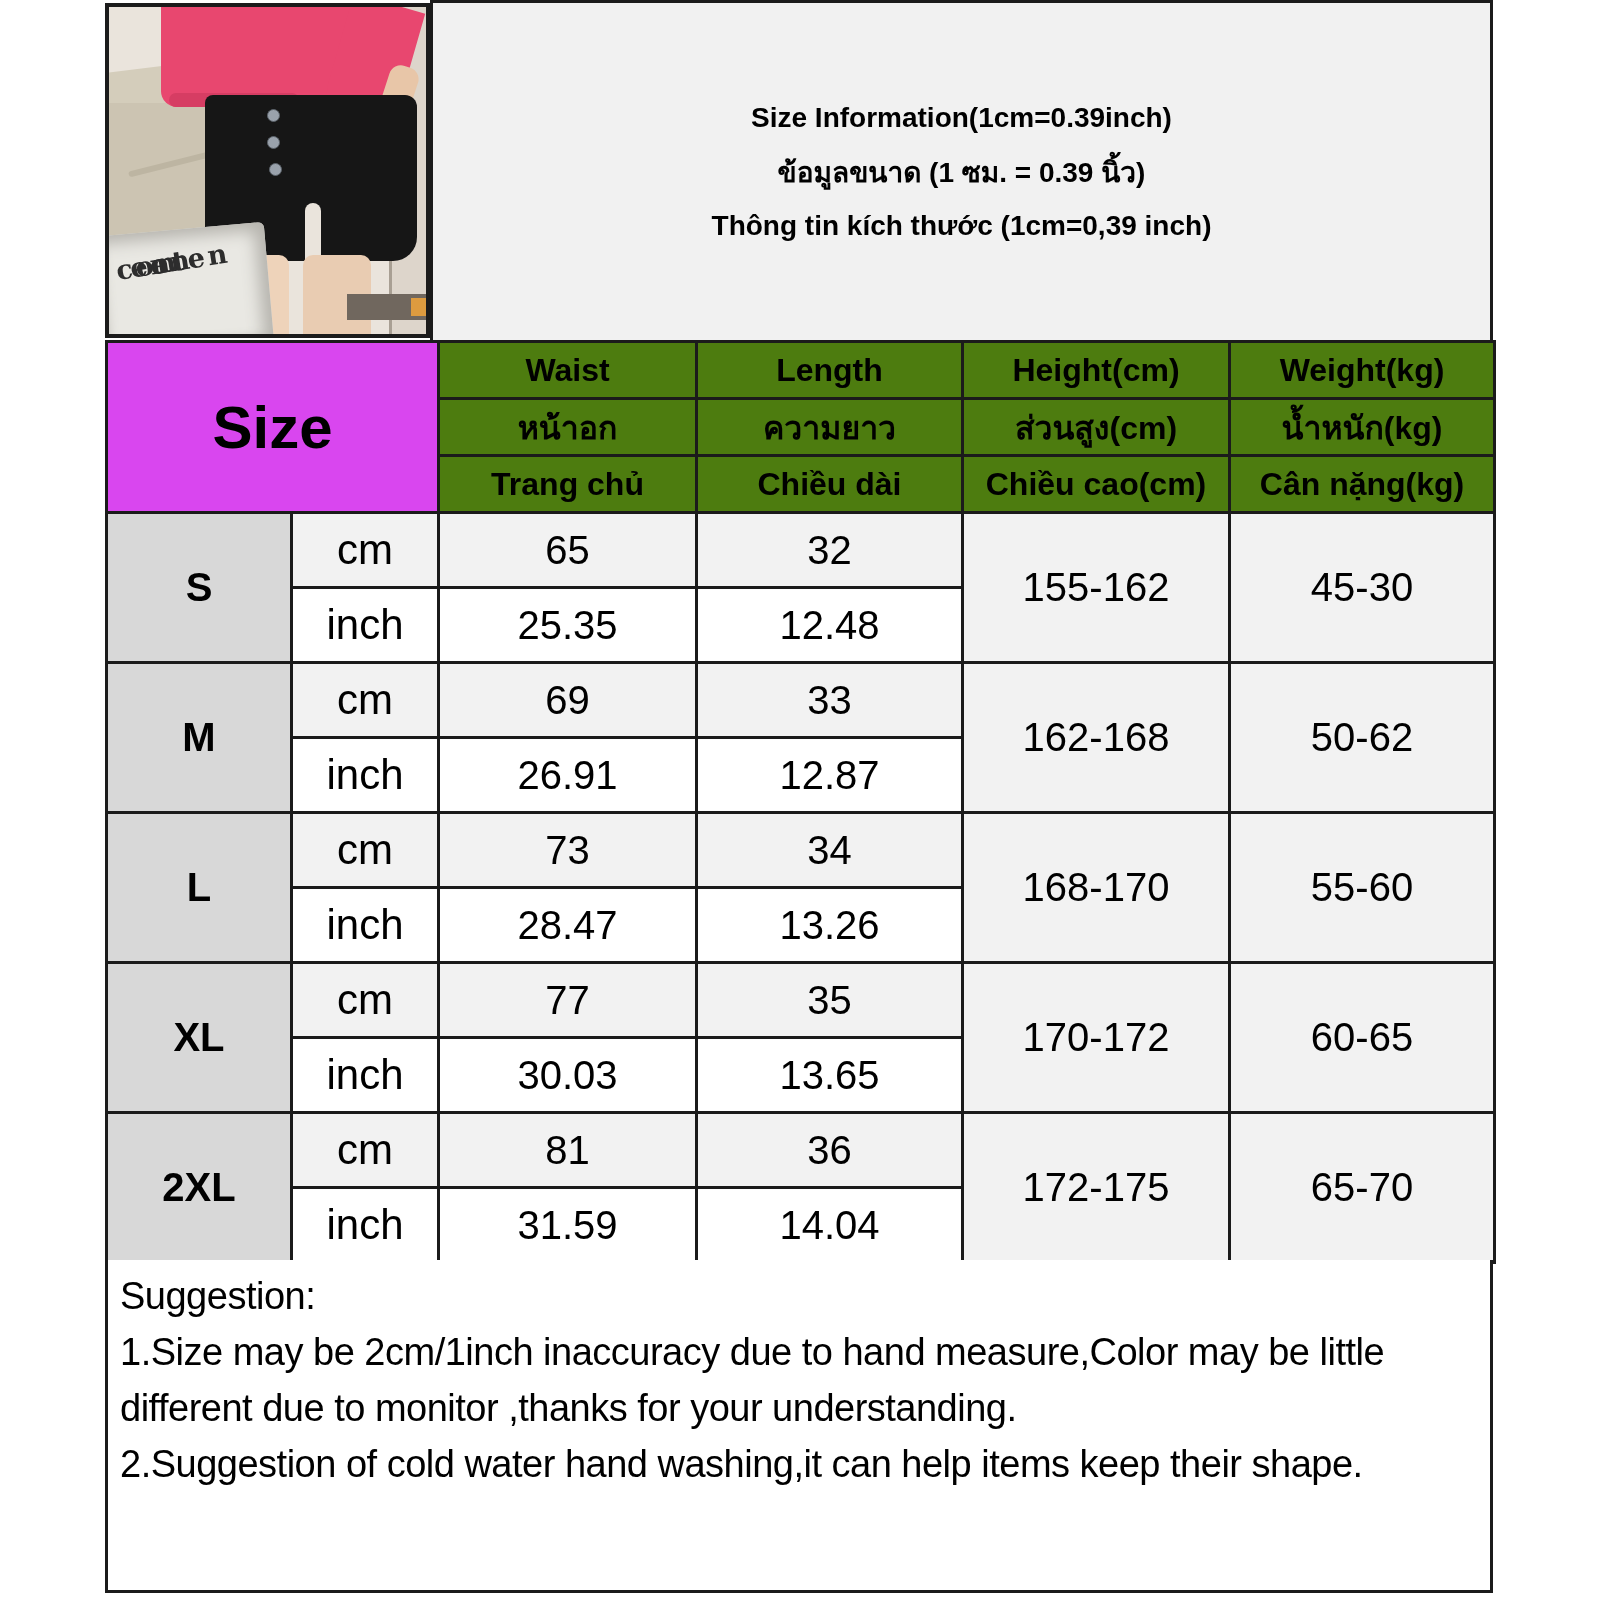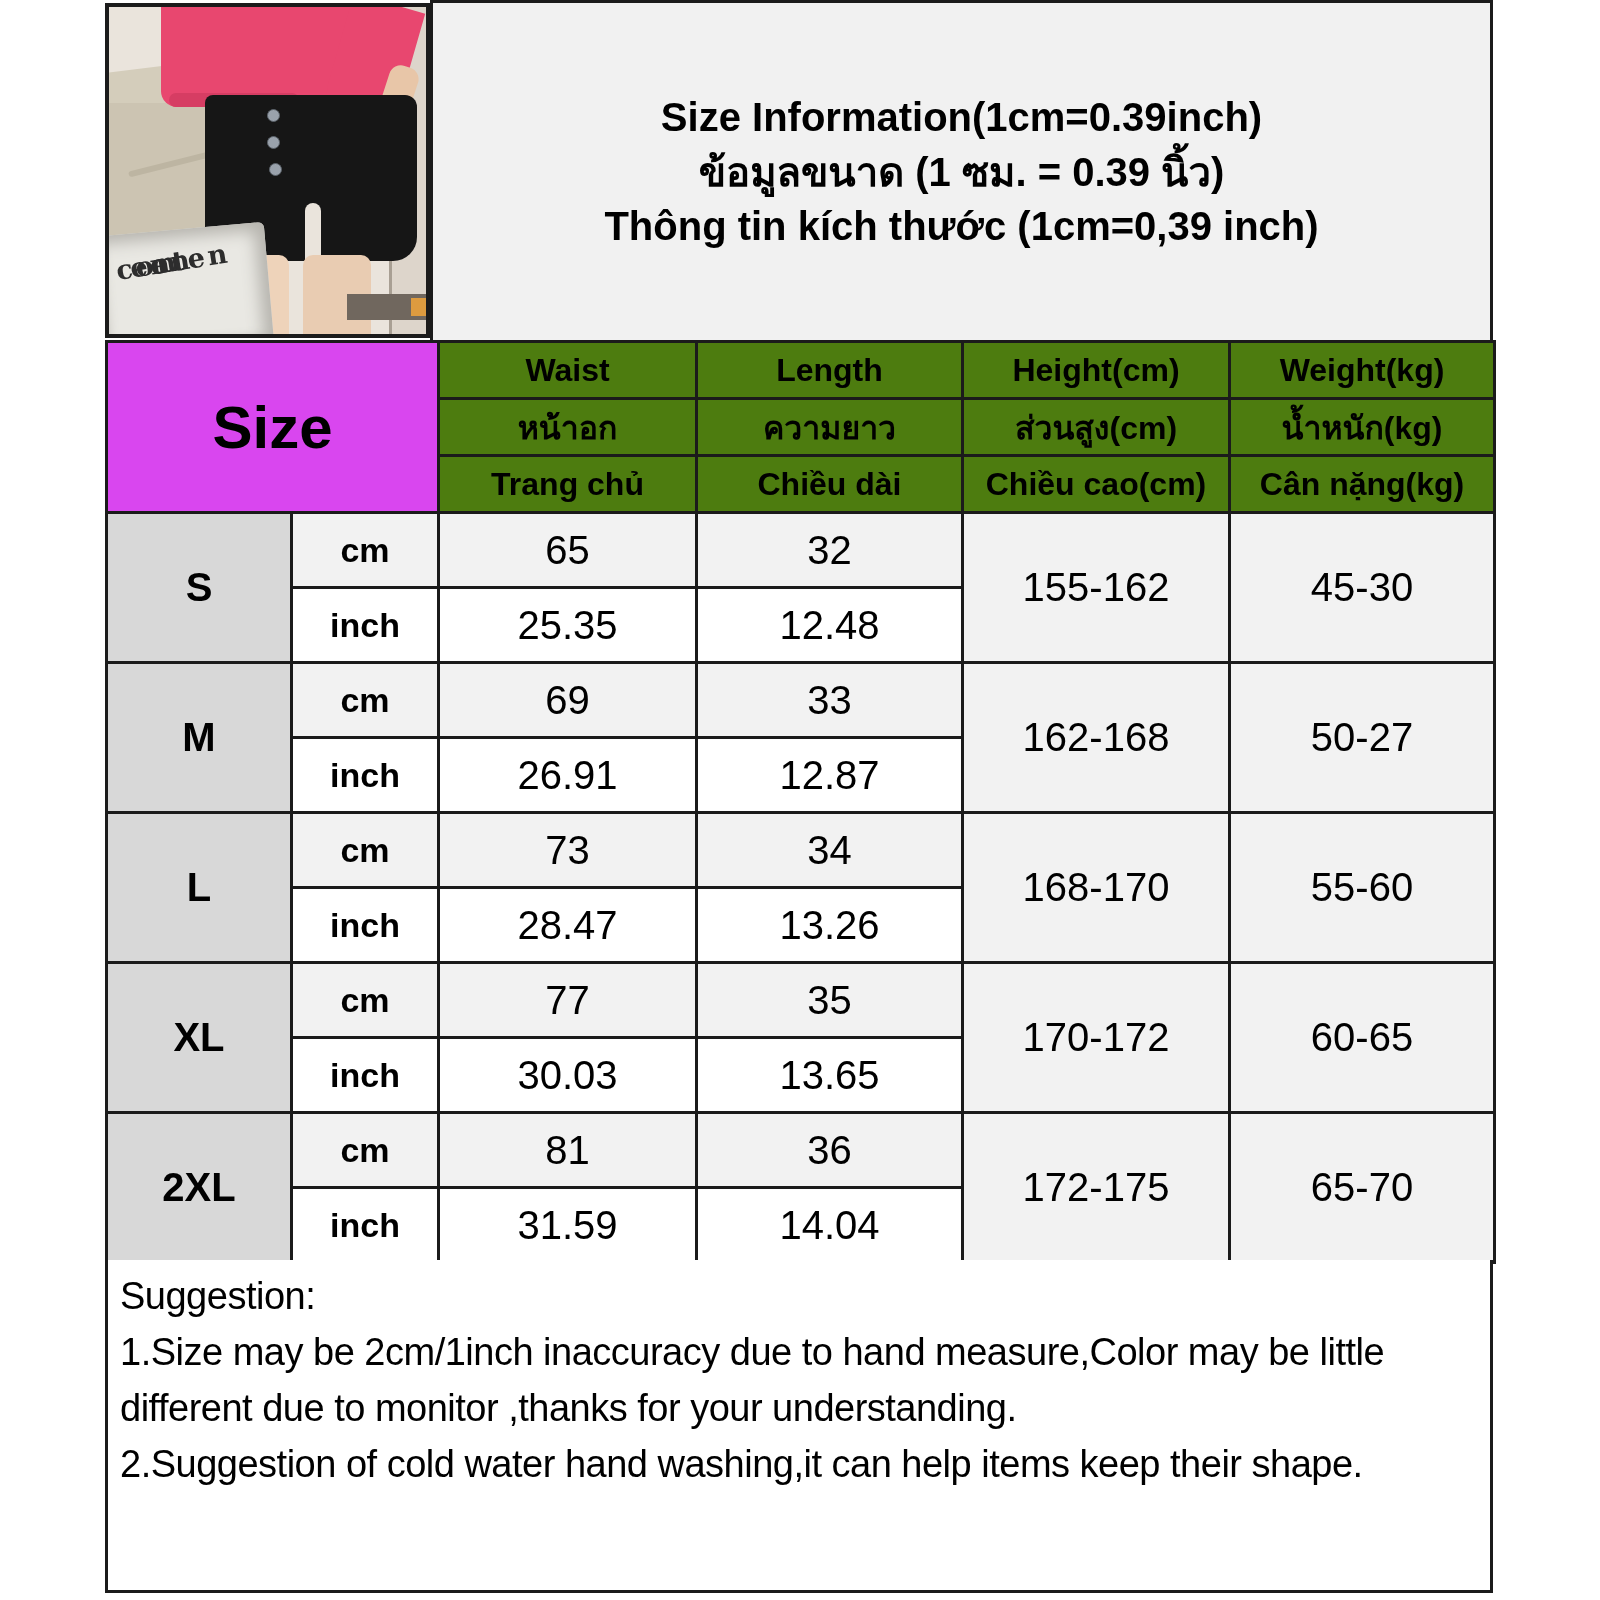--- a/index.html
+++ b/index.html
@@ -38,31 +38,31 @@
   .bar-orange{right:4px;top:4px;width:18px;height:18px;background:#dd9b3f;}
 
   
   .green-mark{position:absolute;left:434px;top:0;width:0;height:0;
               border-top:26px solid #2f9e41;border-right:28px solid transparent;}
 
   
   .title-block{position:absolute;left:430px;top:0;width:1063px;height:340px;
                background:#f1f1f1;border:3px solid #1b1b1b;border-bottom:none;box-sizing:border-box;
                display:flex;flex-direction:column;justify-content:center;align-items:center;
-               gap:0;font-weight:bold;font-size:40px;text-align:center;}
+               gap:16px;font-weight:bold;font-size:28px;text-align:center;}
 
   
   .size-table{position:absolute;left:105px;top:340px;width:1388px;border-collapse:collapse;table-layout:fixed;}
   .size-table td{border:3px solid #1b1b1b;text-align:center;vertical-align:middle;padding:0;overflow:hidden;}
   tr.hrow{height:57px;}
   tr.drow{height:75px;}
   .corner{background:#d946ef;font-weight:bold;font-size:60px;}
   .hcell{background:#4d7c0f;font-weight:bold;font-size:32px;}
   .size-label{background:#d8d8d8;font-weight:bold;font-size:40px;}
-  .unit{font-weight:bold;font-size:34px;background:#ffffff;}
+  .unit{font-weight:normal;font-size:42px;background:#ffffff;}
   .unit-cm{background:#f2f2f2;}
   .val{font-size:40px;background:#ffffff;}
   .val-cm{background:#f2f2f2;}
   .range{font-size:40px;background:#f2f2f2;}
 
   
   .attention{position:absolute;left:105px;top:1260px;width:1388px;height:333px;
              border:3px solid #1b1b1b;border-top:none;box-sizing:border-box;background:#fff;
              padding:8px 12px;font-size:38px;line-height:56px;letter-spacing:-0.5px;}
 </style>
@@ -152,21 +152,21 @@
         <td class="val">25.35</td>
         <td class="val">12.48</td>
       </tr>
 
       <tr class="drow">
         <td class="size-label" rowspan="2">M</td>
         <td class="unit unit-cm">cm</td>
         <td class="val val-cm">69</td>
         <td class="val val-cm">33</td>
         <td class="range" rowspan="2">162-168</td>
-        <td class="range" rowspan="2">50-27</td>
+        <td class="range" rowspan="2">50-62</td>
       </tr>
       <tr class="drow">
         <td class="unit">inch</td>
         <td class="val">26.91</td>
         <td class="val">12.87</td>
       </tr>
 
       <tr class="drow">
         <td class="size-label" rowspan="2">L</td>
         <td class="unit unit-cm">cm</td>

